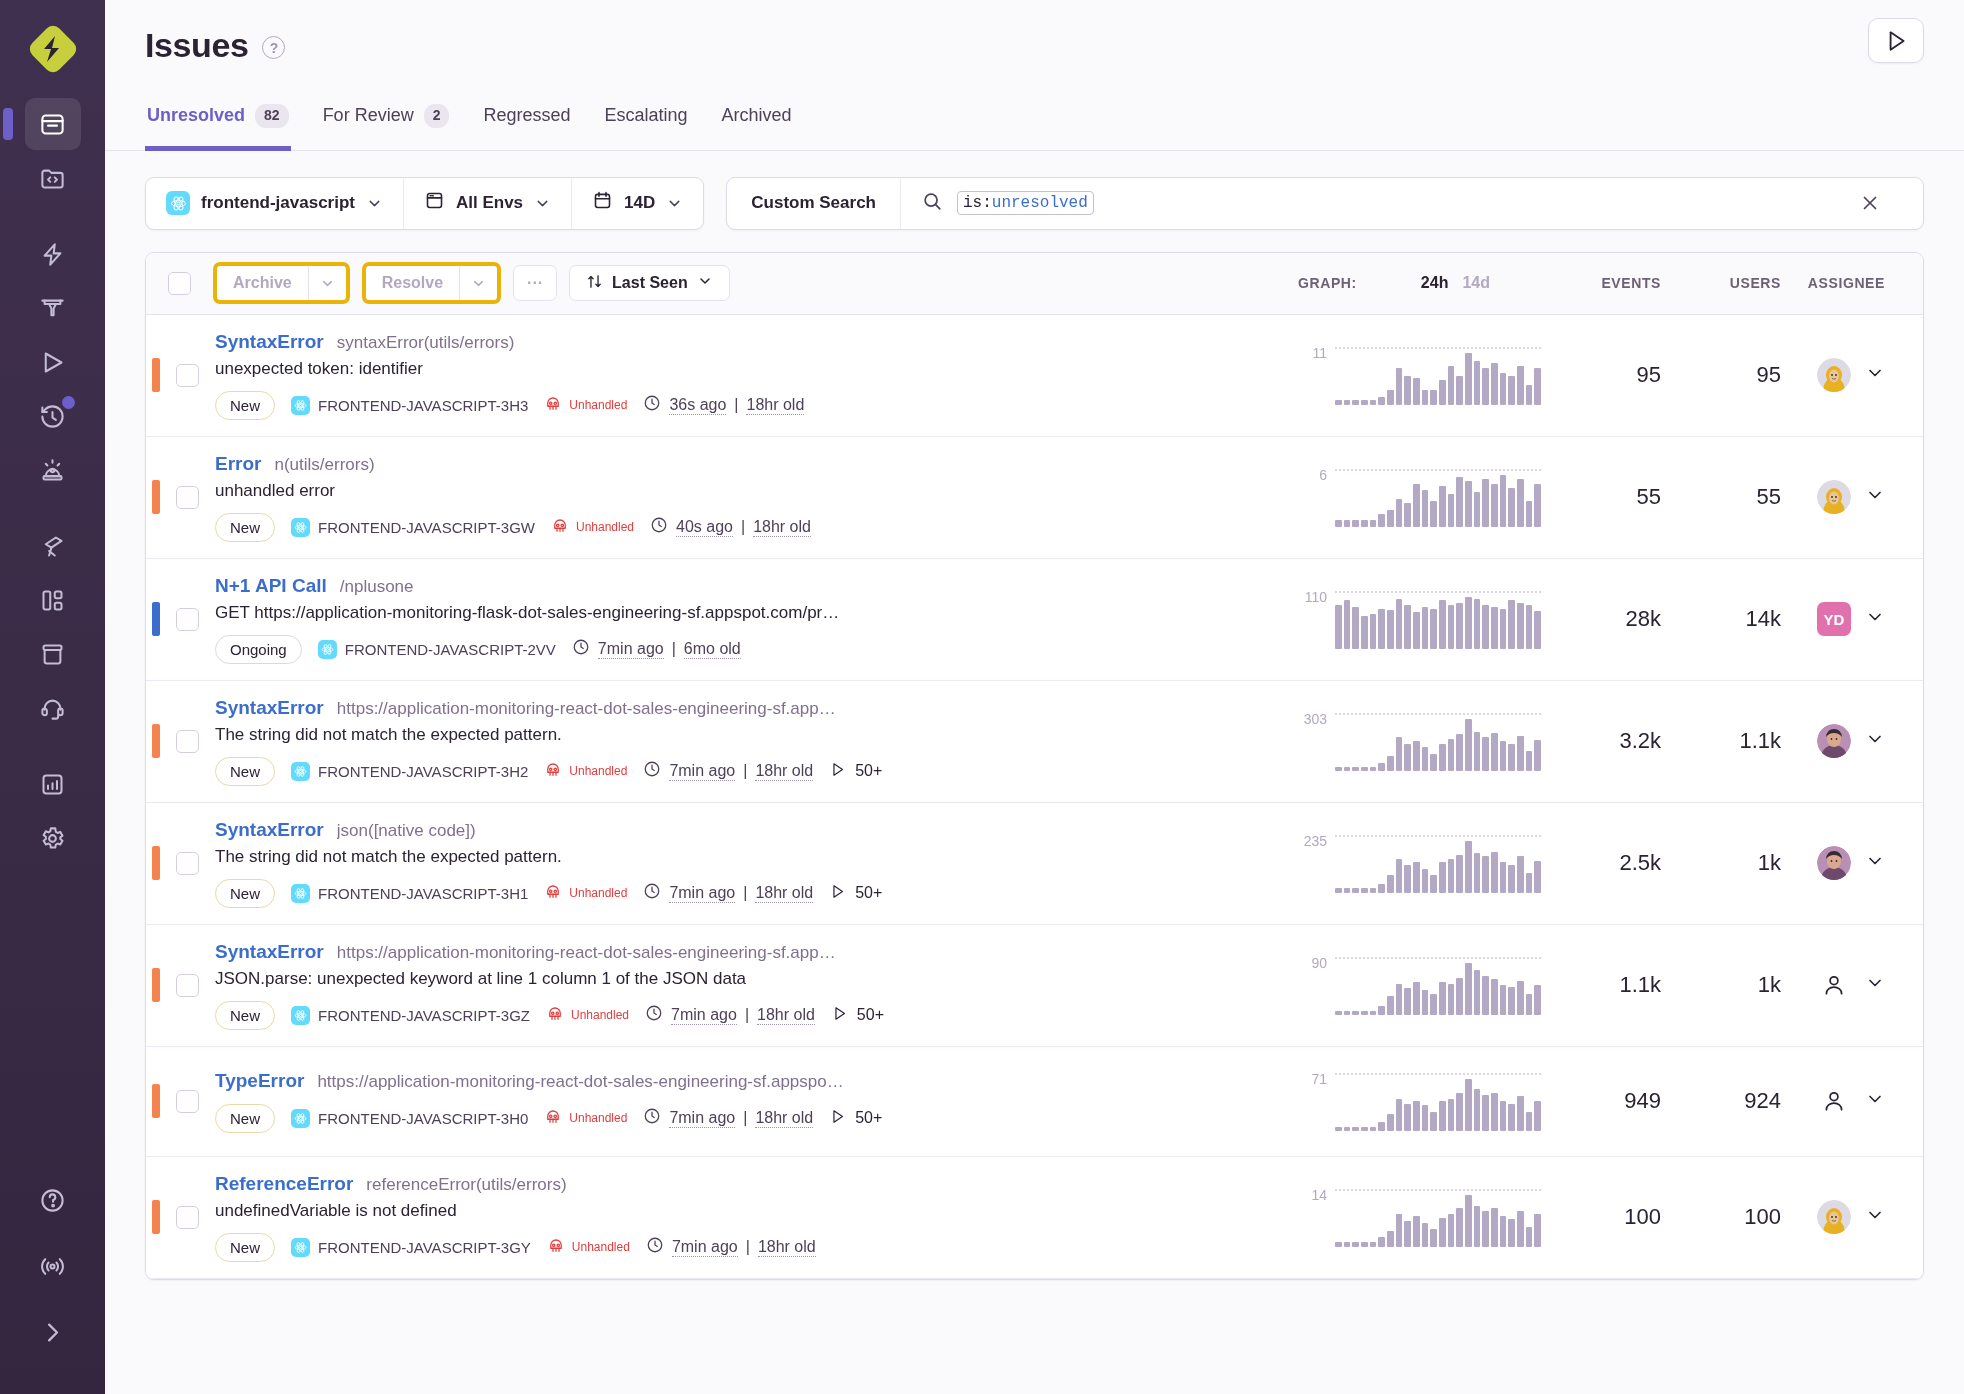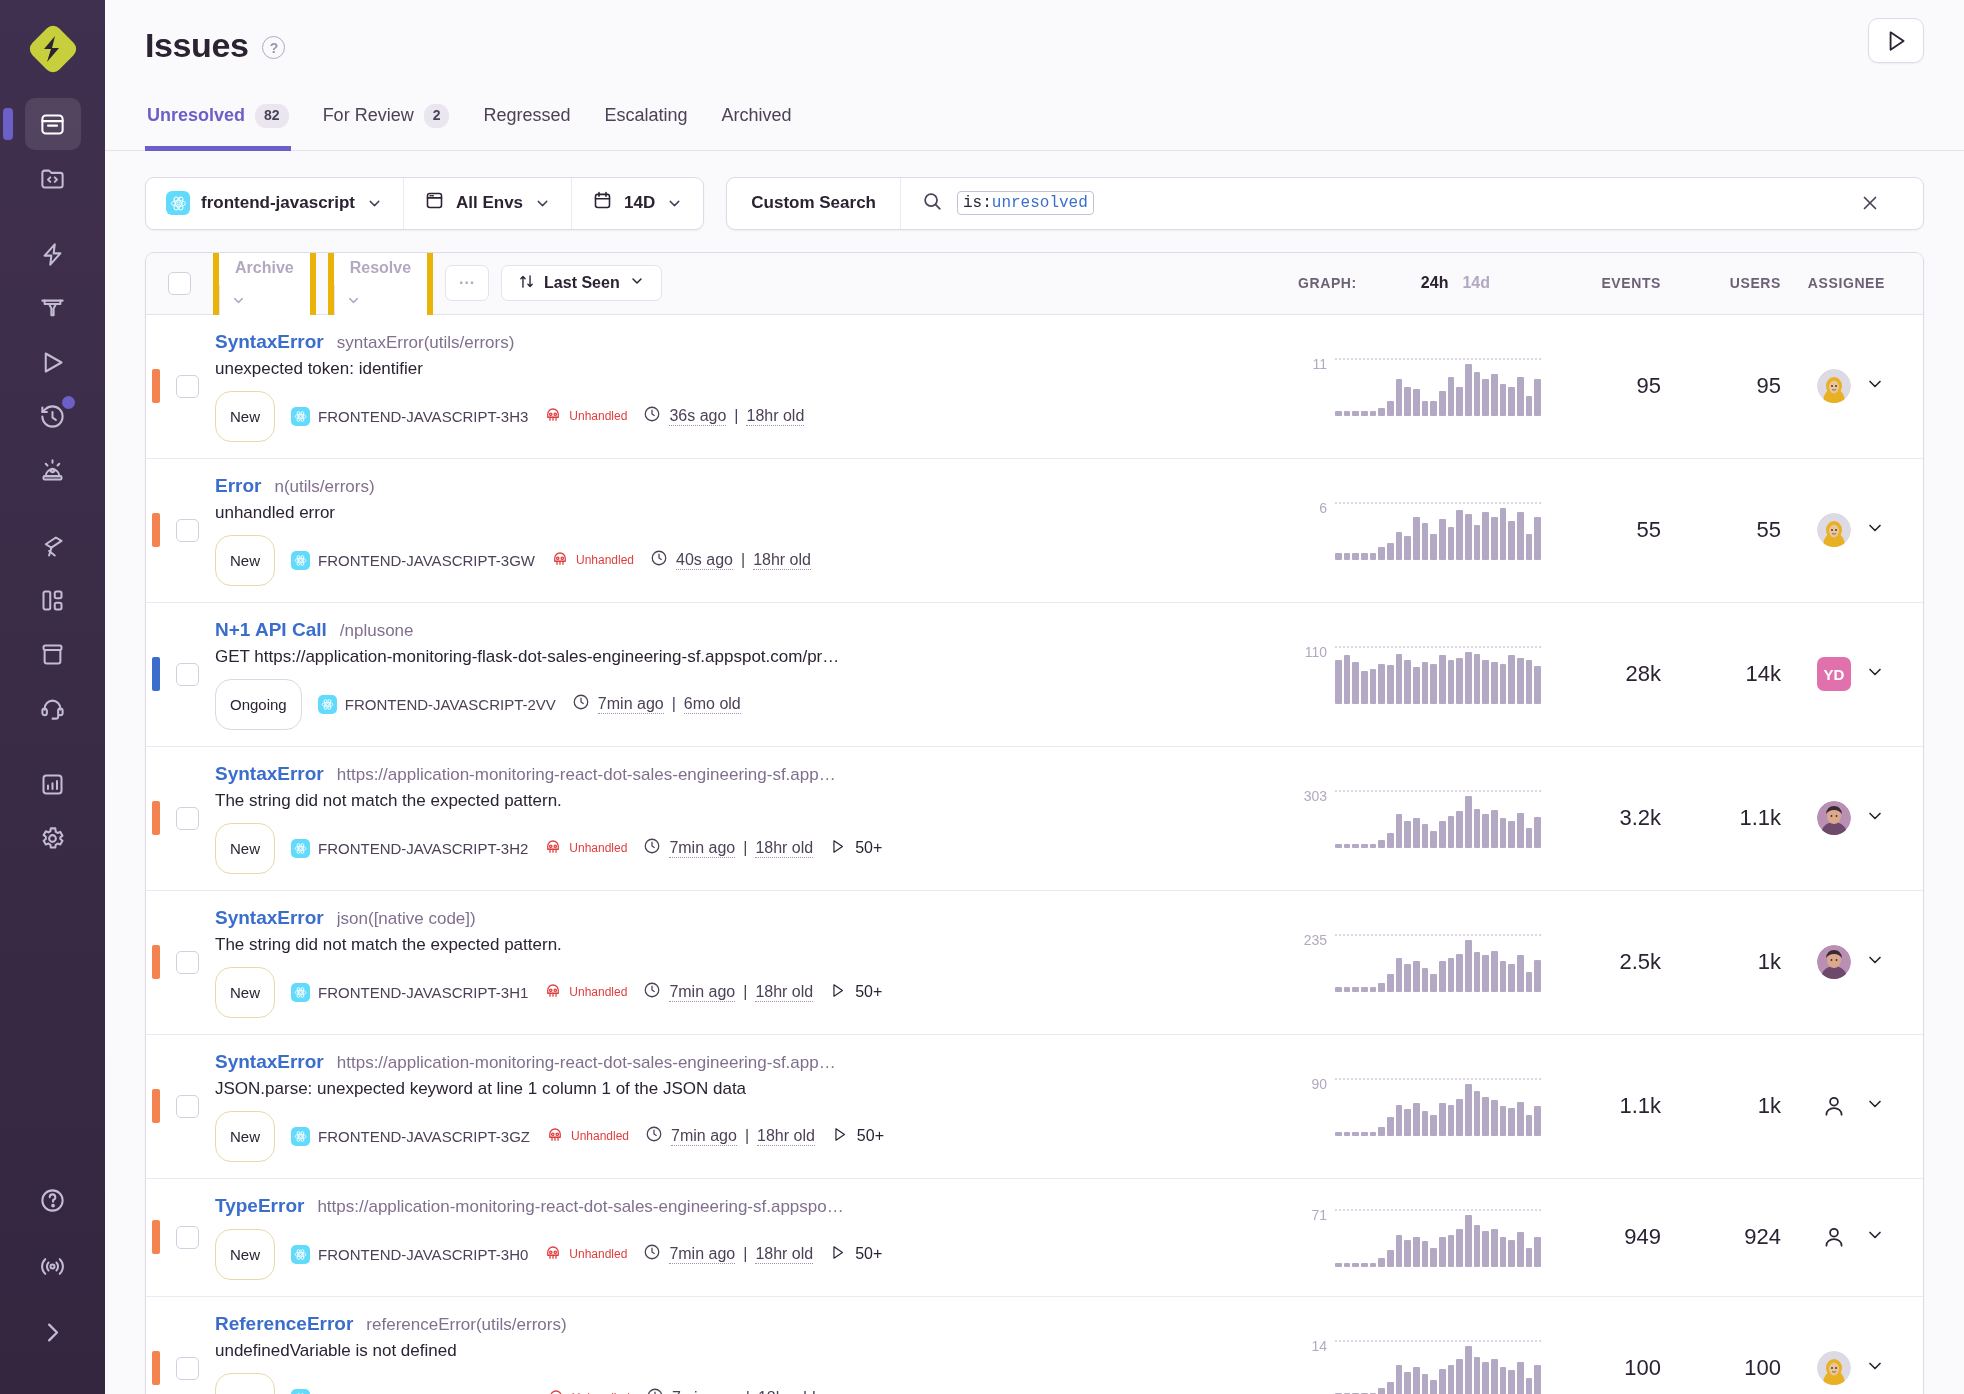--- a/index.html
+++ b/index.html
@@ -138,21 +138,21 @@
   .thead {
     display:flex; align-items:center;
     background:#faf9fb; border-bottom:1px solid #e7e1ec;
     height: 62px; padding: 0 22px 0 22px;
   }
   .cbox {
     width: 23px; height: 23px; border:1px solid #d6cee0; border-radius:5px;
     background:#fff; flex:0 0 23px;
   }
   .th-actions { display:flex; align-items:center; gap: 12px; margin-left: 22px; }
-  .btn-split { display:flex; border:6px solid #eab308; border-radius:7px; overflow:hidden; background:#fff;flex-direction:column; }
+  .btn-split { display:flex; border:4px solid #eab308; border-radius:7px; overflow:hidden; background:#fff; }
   .btn-split > div { padding: 8px 16px; font-size: 16px; color:#b3a8c2; font-weight:600; }
   .btn-split > div + div { border-left:1px solid #e7e1ec; padding: 8px 11px; display:flex; align-items:center;}
   .btn-ghost {
     border:1px solid #e7e1ec; border-radius:7px; background:#fff;
     padding: 8px 13px; color:#b3a8c2; font-size:16px; font-weight:700; line-height:1;
     display:flex; align-items:center; height:36px;
   }
   .btn-sort {
     border:1px solid #e7e1ec; border-radius:7px; background:#fff;
     padding: 8px 16px; color:#2b2233; font-size:16px; font-weight:600;
@@ -187,21 +187,21 @@
     font-size: 17px; color:#80708f; min-width:0;
     overflow:hidden; text-overflow: ellipsis; white-space:nowrap; max-width: 640px;
   }
   .issue-msg {
     font-size: 17px; color:#2b2233; margin-top: 6px;
     overflow:hidden; text-overflow: ellipsis; white-space:nowrap; max-width: 740px;
   }
   .issue-meta { display:flex; align-items:center; gap: 16px; margin-top: 12px; flex-wrap: nowrap; }
   .badge {
     border:1px solid #e7d9a8; color:#2b2233; background:#fff;
-    border-radius: 16px; padding: 16px 14px; font-size: 15px; font-weight: 500;
+    border-radius: 16px; padding: 5px 14px; font-size: 15px; font-weight: 500;
   }
   .badge.ongoing { border-color:#ded6e6; }
   .short-id { display:flex; align-items:center; gap: 8px; font-size: 15px; color:#4d4158; white-space: nowrap;}
   .short-id .react-icon { width:19px; height:19px; flex:0 0 19px; border-radius:5px;}
   .unhandled { display:flex; align-items:center; gap: 7px; color:#e1567c; font-size: 12px; color:#e03e3e; white-space:nowrap;}
   .times { display:flex; align-items:center; gap: 8px; font-size: 16px; color:#4d4158; white-space:nowrap;}
   .dotted { border-bottom: 1px dotted #9e93ad; }
   .replay { display:flex; align-items:center; gap: 9px; font-size: 16px; color:#2b2233; }
 
   .cell-graph { width: 243px; display:flex; align-items:flex-end; gap: 8px; }

